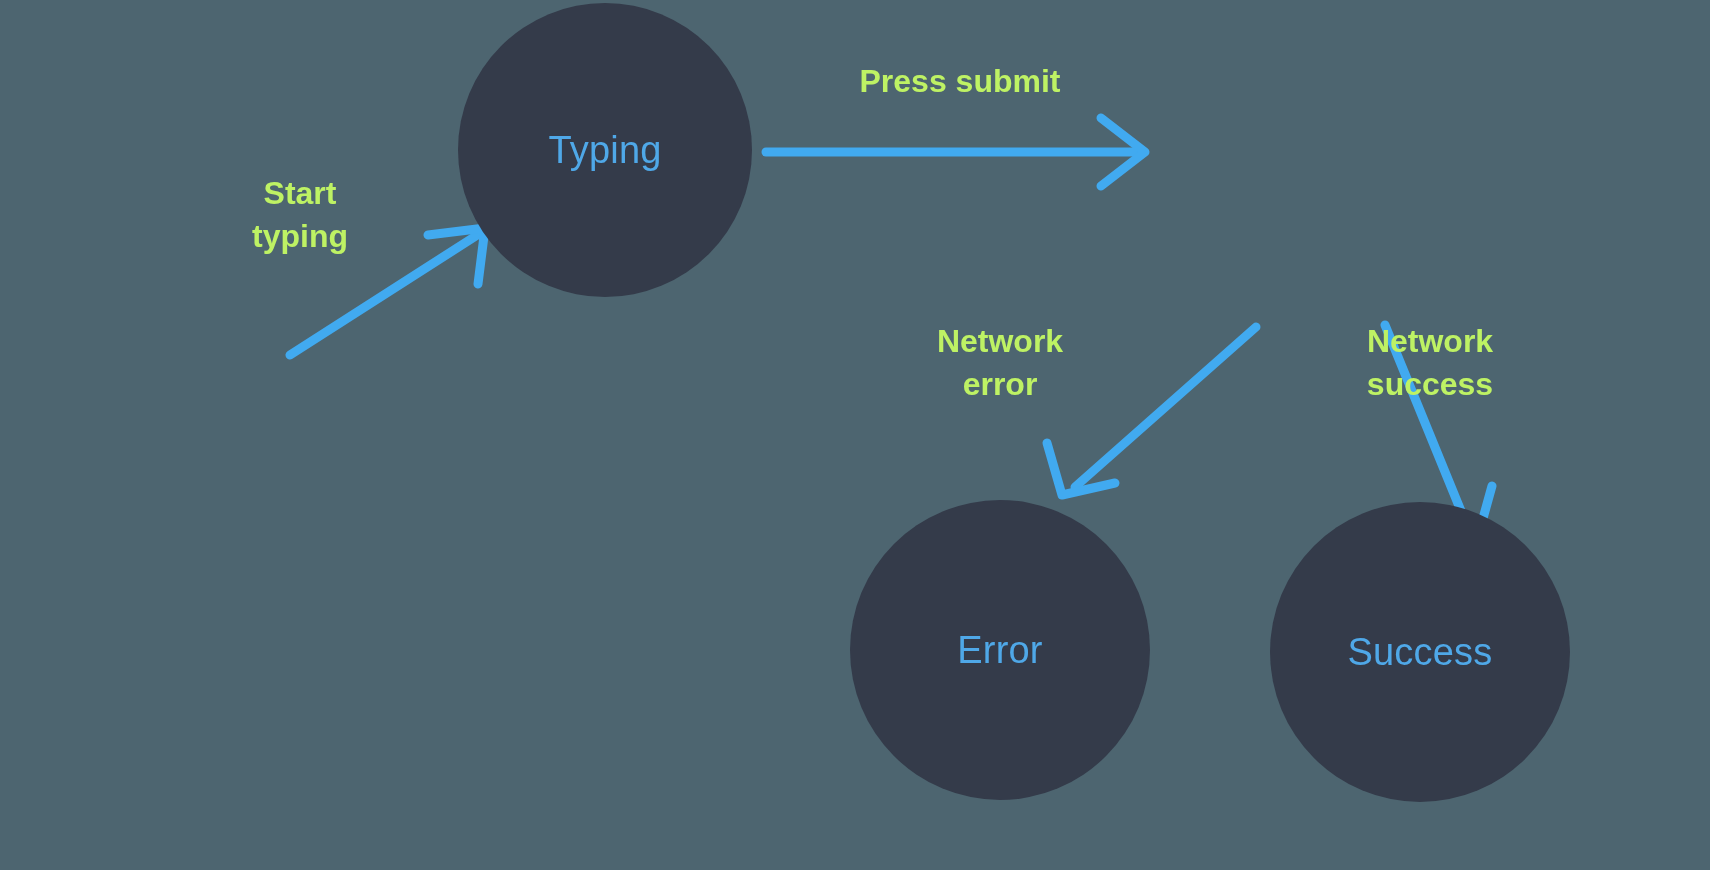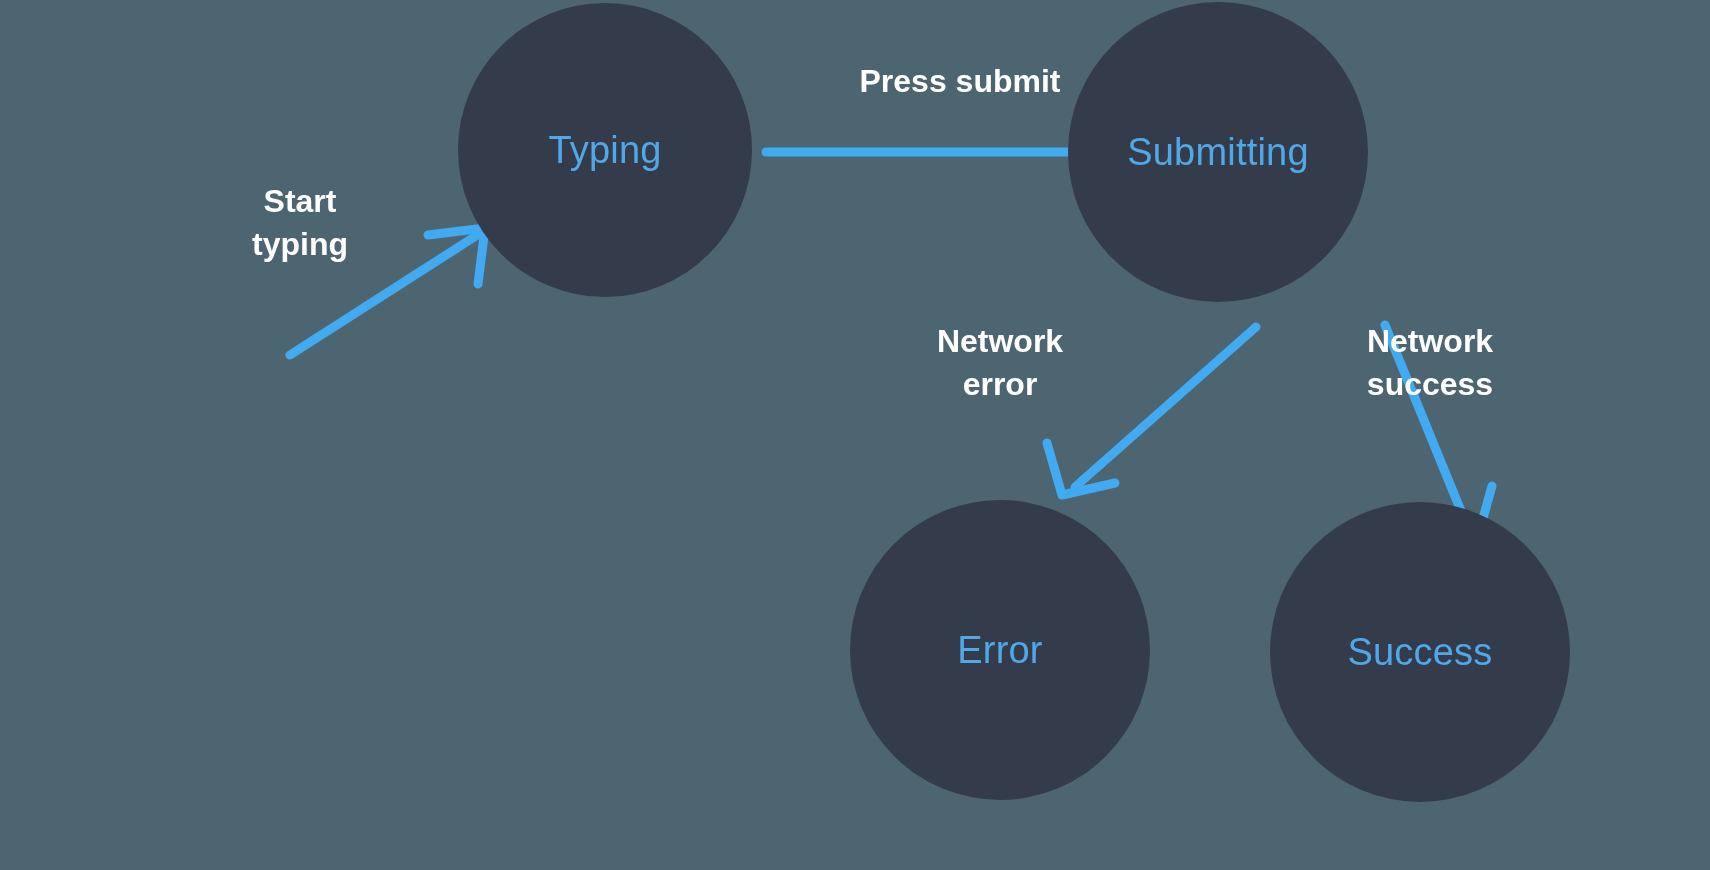--- a/index.html
+++ b/index.html
@@ -33,21 +33,21 @@
   .state-label {
     color: #4fa8e8;
     font-size: 38px;
     font-weight: 400;
     letter-spacing: 0.2px;
     white-space: nowrap;
     text-align: center;
   }
   .edge-label {
     position: absolute;
-    color: #ffffff;
+    color: #bef264;
     font-size: 32px;
     font-weight: 700;
     line-height: 1.35;
     text-align: center;
     white-space: pre-line;
   }
 </style>
 </head>
 <body>
 
@@ -76,33 +76,30 @@
         <polyline points="1425,513 1477,540 1492,486"></polyline>
       </g>
     </g>
   </svg>
 
 
   <div class="state-node" style="left:458px; top:3px; width:294px; height:294px;">
     <span class="state-label">Typing</span>
   </div>
 
-  <div class="state-node" style="left:1068px; top:2px; width:300px; height:300px;">
-    <span class="state-label">Submitting</span>
-  </div>
 
   <div class="state-node" style="left:850px; top:500px; width:300px; height:300px;">
     <span class="state-label">Error</span>
   </div>
 
   <div class="state-node" style="left:1270px; top:502px; width:300px; height:300px;">
     <span class="state-label">Success</span>
   </div>
 
-  <div class="edge-label" style="left:192px; top:172px; width:216px;margin-top:8px;">Start
+  <div class="edge-label" style="left:192px; top:172px; width:216px;">Start
 typing</div>
 
   <div class="edge-label" style="left:792px; top:60px; width:336px;">Press submit</div>
 
   <div class="edge-label" style="left:900px; top:320px; width:200px;">Network
 error</div>
 
   <div class="edge-label" style="left:1330px; top:320px; width:200px;">Network
 success</div>
 

